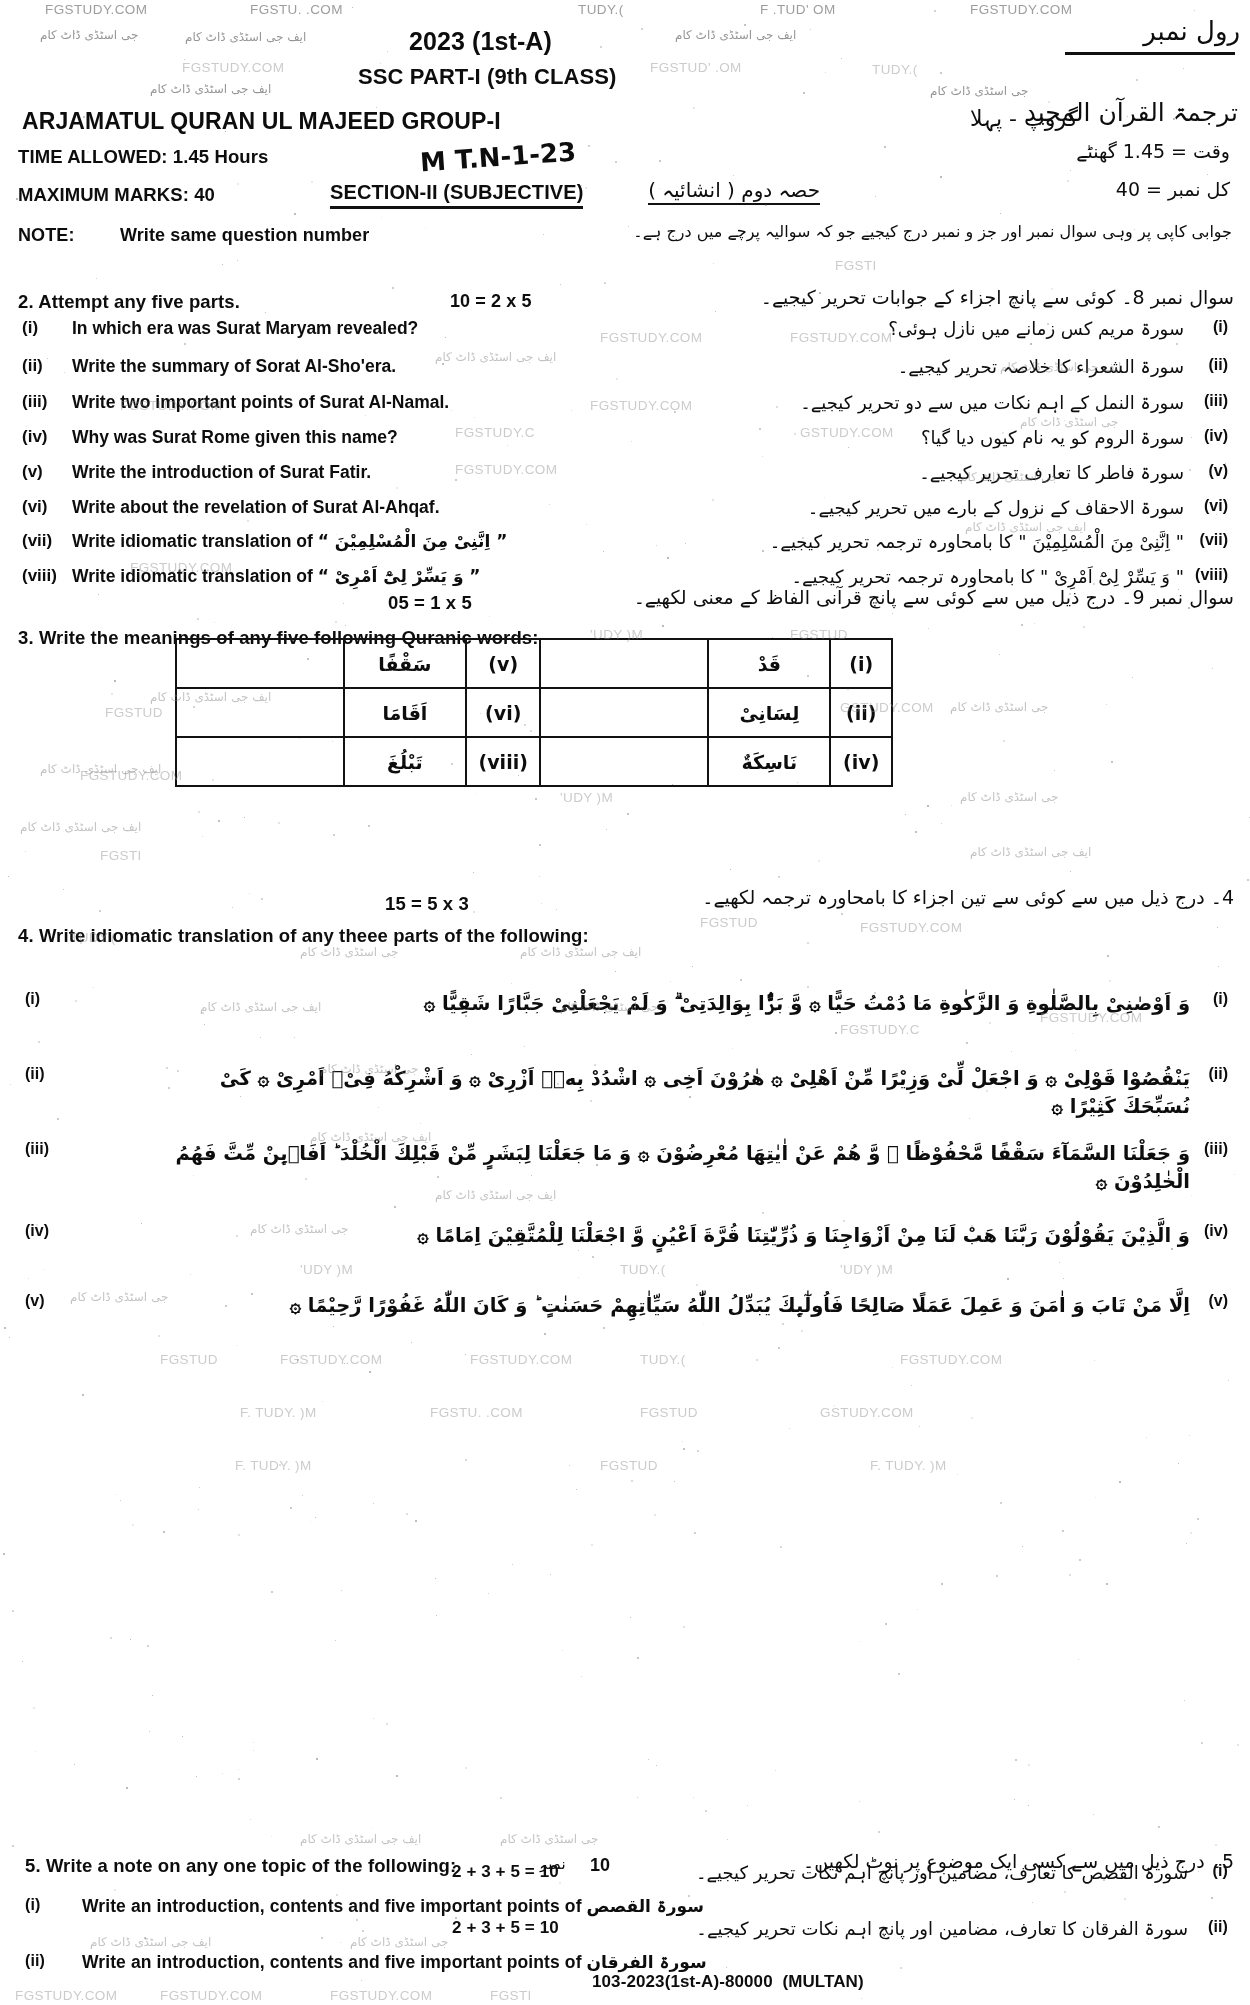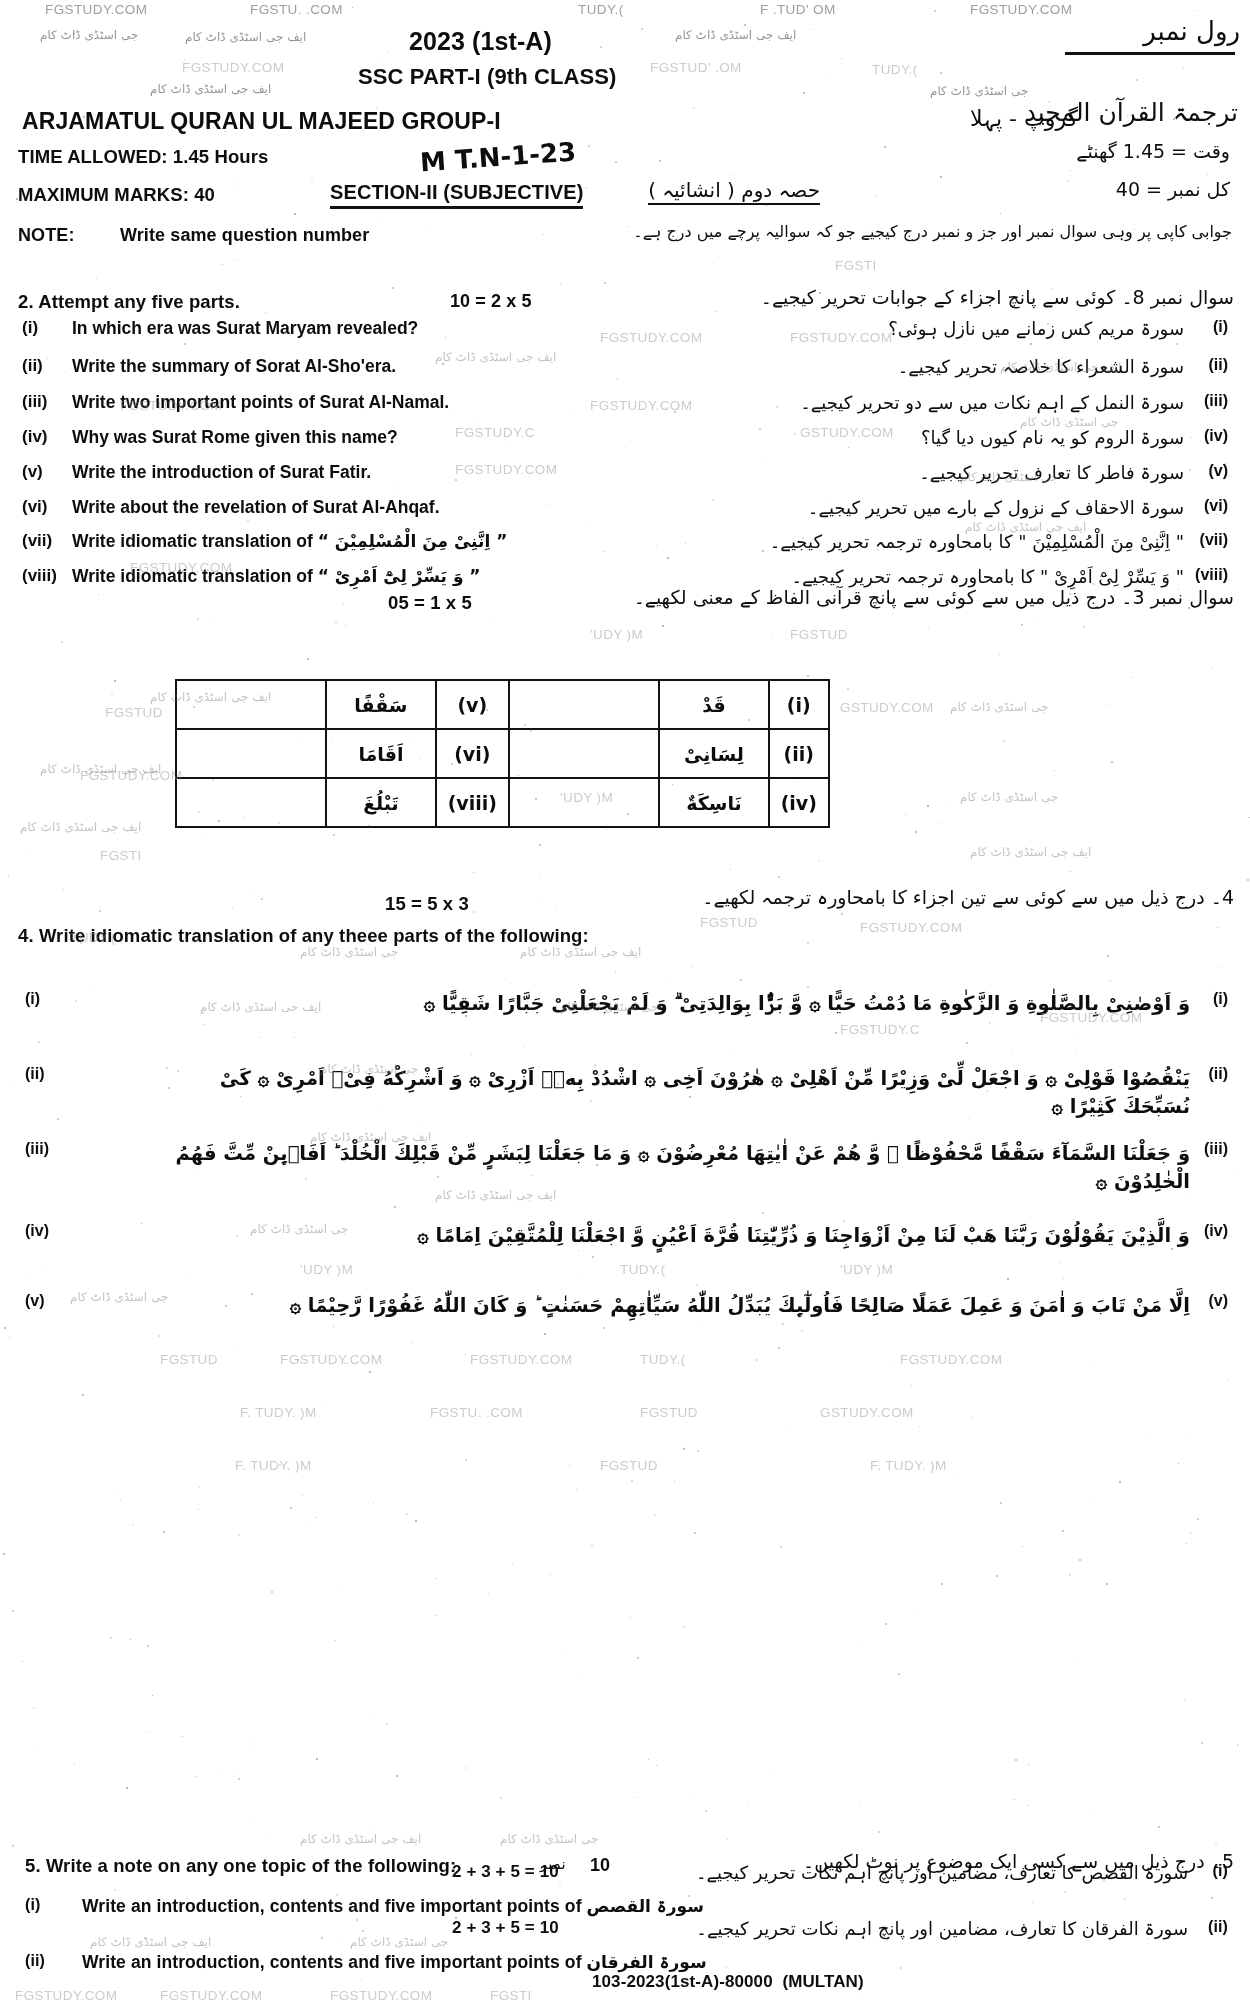--- a/index.html
+++ b/index.html
@@ -56,21 +56,21 @@
   .rt{position:absolute;left:72px;font-size:17.5px;font-family:"Liberation Sans",sans-serif;font-weight:bold;}
   .rn-r{position:absolute;right:22px;font-size:16px;font-family:"Liberation Sans",sans-serif;font-weight:bold;}
   .rt-r{position:absolute;right:66px;font-size:18px;font-family:"DejaVu Sans",sans-serif;direction:rtl;}
   .rt-ar{font-family:"DejaVu Sans",sans-serif;direction:rtl;font-size:17px;}
 
   
   #q3-marks{left:388px;top:592px;font-size:18.5px;}
   #q3-ur{right:16px;top:586px;font-size:19px;}
   #q3{left:18px;top:627px;font-size:18.5px;}
 
-  table.words{position:absolute;left:175px;top:679px;width:655px;
+  table.words{position:absolute;left:175px;top:638px;width:718px;
       border-collapse:collapse;}
   table.words td{border:2px solid #121212;height:47px;padding:0 10px;
       font-family:"DejaVu Sans",sans-serif;font-size:19px;}
   td.num{width:50px;text-align:center;font-family:"Liberation Sans",sans-serif;
       font-weight:bold;font-size:16px;}
   td.word{text-align:center;direction:rtl;font-weight:bold;}
 
   
   #q4-marks{left:385px;top:893px;font-size:18.5px;}
   #q4-ur{right:16px;top:886px;font-size:19px;}
@@ -190,21 +190,25 @@
       </div>
       <div class="qrow" style="top: 566px;">
         <span class="rn">(viii)</span>
         <span class="rt">Write idiomatic translation of  <span class="rt-ar">“ وَ یَسِّرْ لِیْٓ اَمْرِیْ ”</span></span>
         <span class="rn-r">(viii)</span>
         <span class="rt-r">" وَ یَسِّرْ لِیْٓ اَمْرِیْ " کا بامحاورہ ترجمہ تحریر کیجیے۔</span>
       </div>
     </div>
 
   <div class="t en" id="q3-marks">05 = 1 x 5</div>
-  <div class="t ur" id="q3-ur">سوال نمبر 3۔ درج ذیل میں سے کوئی سے پانچ قرآنی الفاظ کے معنی لکھیے۔</div>
+  <div class="t ur" id="q3-ur">سوال نمبر 9۔ درج ذیل میں سے کوئی سے پانچ قرآنی الفاظ کے معنی لکھیے۔</div>
+  <div class="t en" id="q3">
+    <span>3.</span>
+    <span>Write the meanings of any five following Quranic words:</span>
+  </div>
   <table class="words">
     <tbody id="q3-rows">
         <tr>
           <td class="word" style="width: 22%;"></td>
           <td class="word" style="width: 16%;">سَقْفًا</td>
           <td class="num" style="width: 7%;">(v)</td>
           <td class="word" style="width: 22%;"></td>
           <td class="word" style="width: 16%;">قَدْ</td>
           <td class="num" style="width: 7%;">(i)</td>
         </tr>

